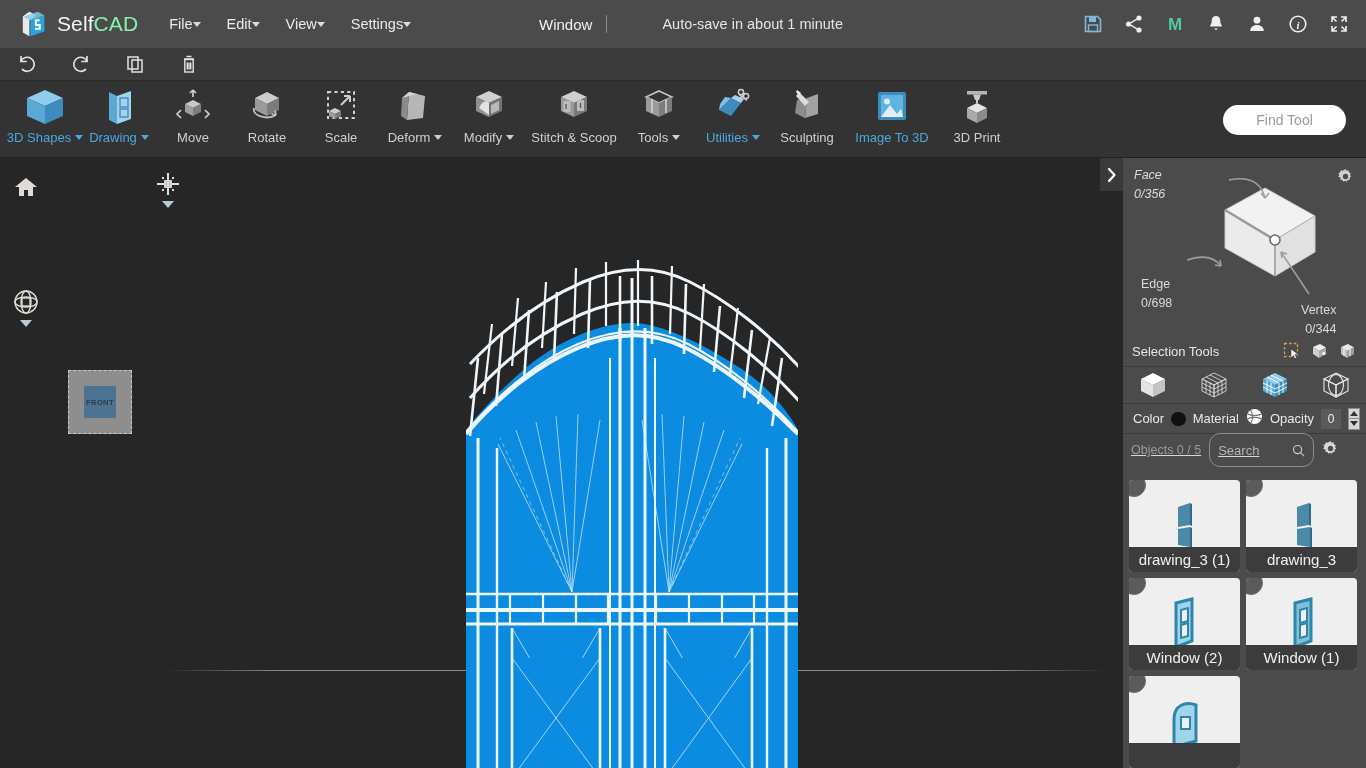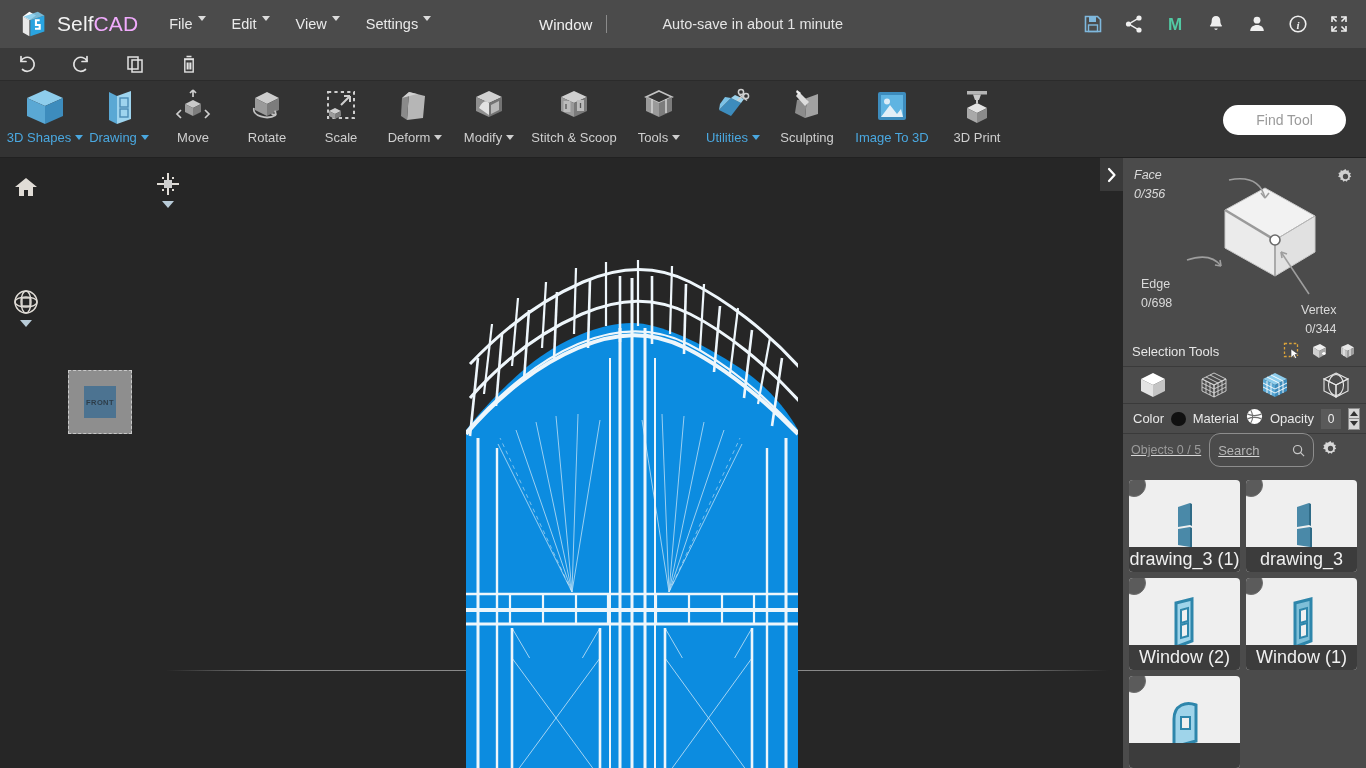--- a/index.html
+++ b/index.html
@@ -15,25 +15,25 @@
 
   
   .menubar {
     position: absolute; top: 0; left: 0; width: 1366px; height: 48px;
     background: #4b4b4b;
     display: flex; align-items: center;
   }
   .logo-wrap { display: flex; align-items: center; margin-left: 20px; }
   .logo-mark { width: 30px; height: 30px; margin-right: 7px; }
   .logo-text { font-size: 21px; letter-spacing: .1px; color: #f2f2f2; font-weight: 400; }
-  .logo-text .cad { color: #f0abfc; }
+  .logo-text .cad { color: #86efac; }
   .menu-items { display: flex; align-items: center; margin-left: 18px; }
   .menu-item {
     font-size: 14.5px; color: #eaeaea; padding: 6px 13px; cursor: default;
-    display: flex; align-items: flex-start; gap: 5px;
+    display: flex; align-items: center; 
   }
   .caret { width: 0; height: 0; border-left: 4px solid transparent; border-right: 4px solid transparent; border-top: 5px solid #dcdcdc; display:inline-block; }
   .title-center {
     position: absolute; left: 8px; width: 1366px; top: 0; height: 48px;
     display: flex; align-items: center; justify-content: center;
     pointer-events: none;
   }
   .win-title { font-size: 15px; color: #f0f0f0; }
   .title-sep { width: 1px; height: 18px; background: #8b8b8b; margin: 0 14px; }
   .autosave { font-size: 14.5px; color: #e4e4e4; margin-left: 41px; }
@@ -175,21 +175,21 @@
     position: relative; width: 111px; height: 92px; background: #efefef;
     border-radius: 4px; cursor: pointer; overflow: hidden;
   }
   .objcard .thumb { position: absolute; inset: 0; display: flex; align-items: center; justify-content: center; }
   .objcard .radio {
     position: absolute; left: -7px; top: -7px; width: 24px; height: 24px;
     border-radius: 50%; background: #5b5b5b; border: 1px solid #6e6e6e; z-index: 2;
   }
   .objcard .cap {
     position: absolute; left: 0; bottom: 0; width: 111px; height: 25px;
-    background: #3c3c3c; color: #f0f0f0; font-size: 18px;
+    background: #3c3c3c; color: #f0f0f0; font-size: 15px;
     display: flex; align-items: center; justify-content: center;
   }
 </style>
 </head>
 <body>
 
 <div class="app">
 
   <div class="menubar">
     <div class="logo-wrap">

